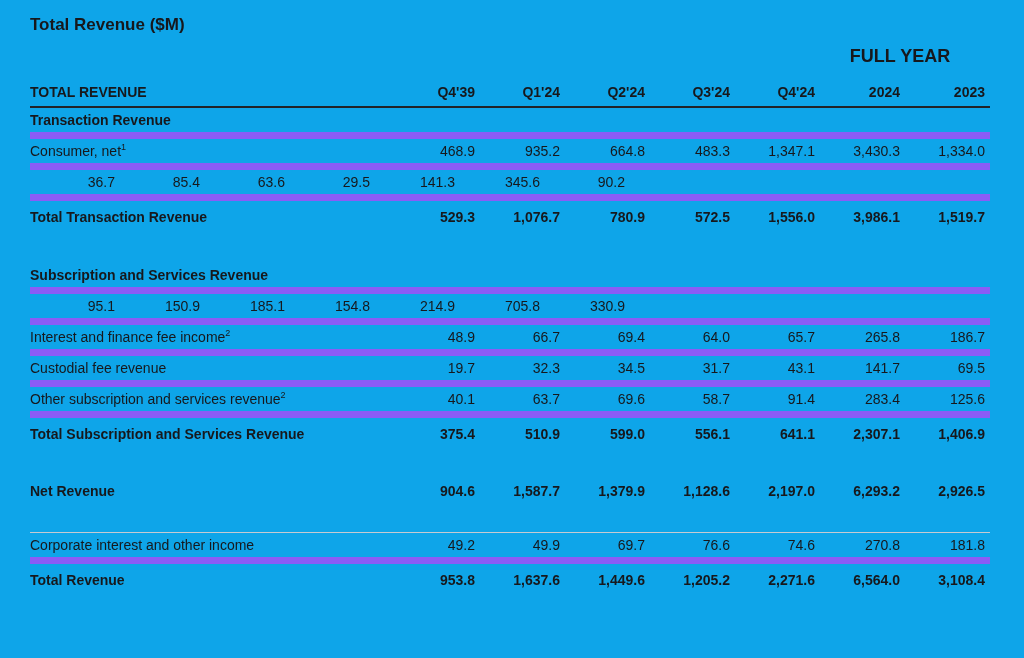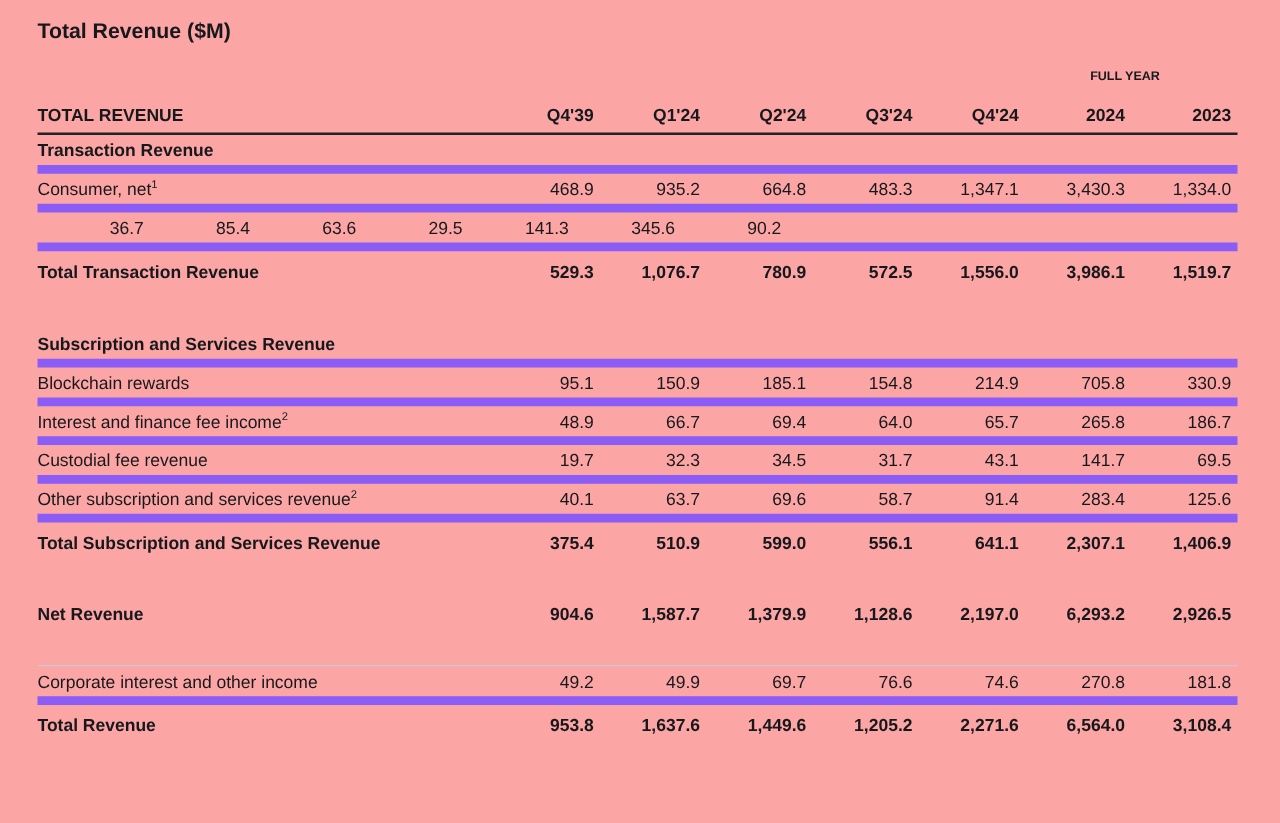--- a/index.html
+++ b/index.html
@@ -8,42 +8,42 @@
     background: #f0f2f7;
     font-family: "Liberation Sans", sans-serif;
     color: #17181c;
   }
   .page {
     width: 1024px;
     height: 658px;
     box-sizing: border-box;
     padding: 13px 34px 0 30px;
     overflow: hidden;
-    background: #fca5a5;
+    background: #0ea5e9;
   }
   .title {
     font-size: 17px;
     font-weight: bold;
     margin: 0 0 13px 0;
     line-height: 24px;
   }
   .table { width: 100%; }
 
   .fy-row {
     display: flex;
     justify-content: flex-end;
     align-items: flex-end;
     height: 17px;
     padding-right: 5px;
   }
   .fy-label {
     width: 170px;
     text-align: center;
     font-weight: bold;
-    font-size: 10px;
+    font-size: 18px;
   }
 
   .header-row {
     display: flex;
     align-items: flex-end;
     height: 33px;
     padding: 0 5px 6px 0;
     border-bottom: 2.5px solid #222327;
     font-weight: bold;
     font-size: 14px;
@@ -135,21 +135,20 @@
           <div class="cell num">572.5</div>
           <div class="cell num">1,556.0</div>
           <div class="cell num">3,986.1</div>
           <div class="cell num">1,519.7</div>
         </div>
         <div class="row spacer"></div>
         <div class="row section">
           <div class="cell label"><span>Subscription and Services Revenue</span></div>
         </div>
         <div class="row data">
-          <div class="cell label"><span>Blockchain rewards</span></div>
           <div class="cell num">95.1</div>
           <div class="cell num">150.9</div>
           <div class="cell num">185.1</div>
           <div class="cell num">154.8</div>
           <div class="cell num">214.9</div>
           <div class="cell num">705.8</div>
           <div class="cell num">330.9</div>
         </div>
         <div class="row data">
           <div class="cell label"><span>Interest and finance fee income</span><sup>2</sup></div>

